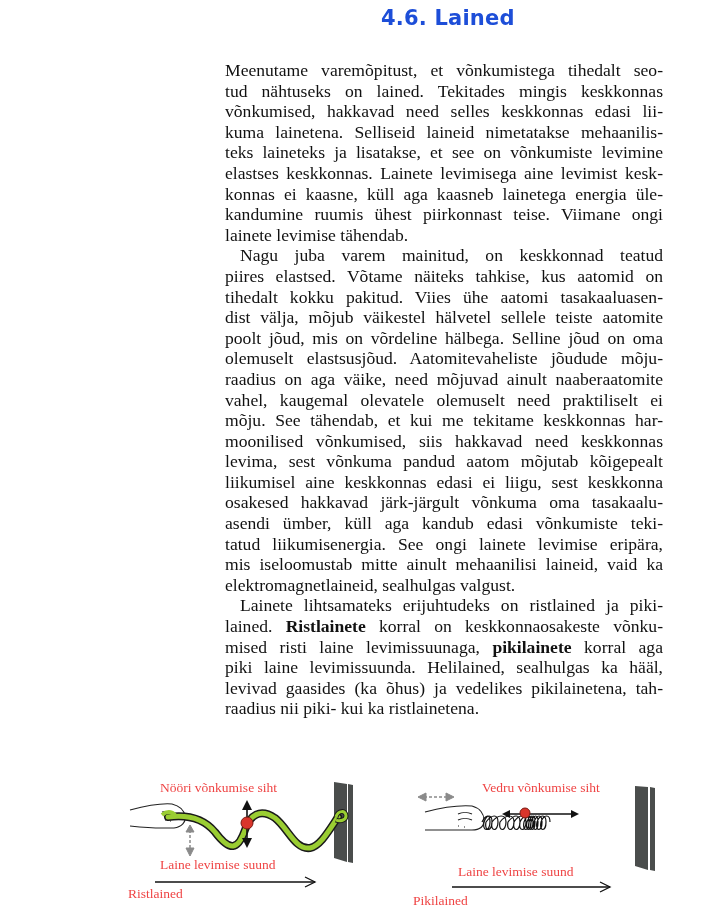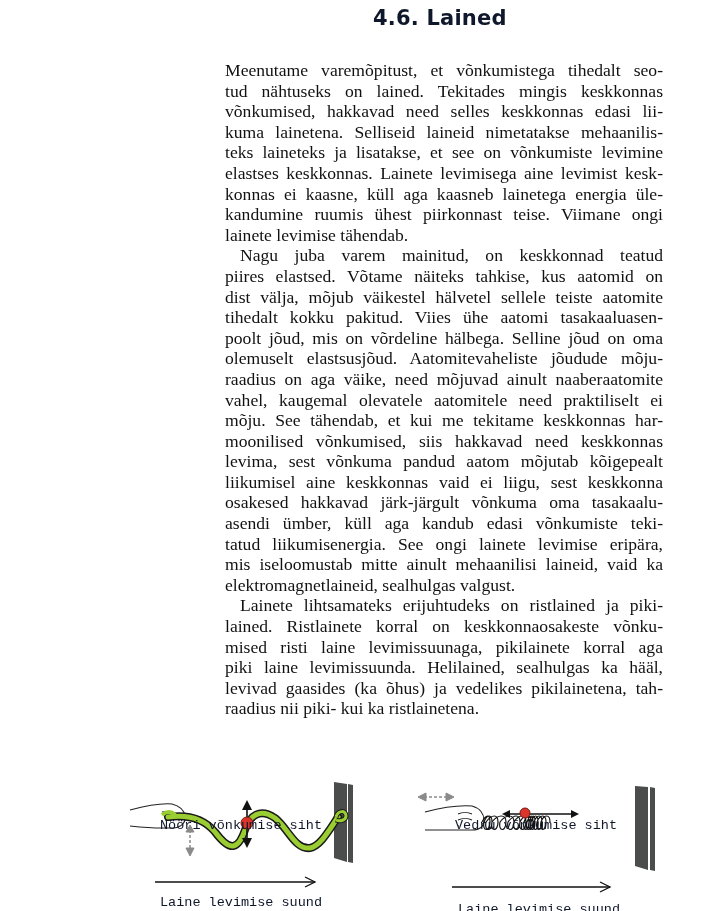--- a/index.html
+++ b/index.html
@@ -10,27 +10,27 @@
   body {
     width: 705px;
     height: 911px;
     position: relative;
     overflow: hidden;
     font-family: "DejaVu Serif", "Liberation Serif", serif;
     color: #111111;
   }
   .page-title {
     position: absolute;
-    left: 373px;
+    left: 381px;
     top: 6px;
     font-family: "DejaVu Sans", "Liberation Sans", sans-serif;
     font-weight: bold;
     font-size: 21px;
     letter-spacing: 0.2px;
-    color: #0f172a;
+    color: #1d4ed8;
   }
   .text-column {
     position: absolute;
     left: 225px;
     top: 60px;
     width: 438px;
     font-family: "Liberation Serif", "DejaVu Serif", serif;
     font-size: 17.6px;
     line-height: 20.6px;
   }
@@ -41,61 +41,60 @@
     text-align-last: justify;
     height: 20.6px;
   }
   .line.last {
     text-align-last: left;
   }
   .line.indent {
     padding-left: 15px;
   }
   .line b {
-    font-weight: normal;
+    font-weight: bold;
   }
   .figure {
     position: absolute;
   }
   .fig-label {
     position: absolute;
-    font-family: Liberation Mono, monospace;
+    font-family: Liberation Serif, serif;
     font-size: 13.5px;
-    color: #0f172a;
+    color: #ef4444;
     white-space: nowrap;
-    margin-top: 38px;
   }
 </style>
 </head>
 <body>
 
 <div class="page-title">4.6. Lained</div>
 
 <div class="text-column" id="text-column">
     <span class="line">Meenutame varemõpitust, et võnkumistega tihedalt seo-</span>
     <span class="line">tud nähtuseks on lained. Tekitades mingis keskkonnas</span>
     <span class="line">võnkumised, hakkavad need selles keskkonnas edasi lii-</span>
     <span class="line">kuma lainetena. Selliseid laineid nimetatakse mehaanilis-</span>
     <span class="line">teks laineteks ja lisatakse, et see on võnkumiste levimine</span>
     <span class="line">elastses keskkonnas. Lainete levimisega aine levimist kesk-</span>
     <span class="line">konnas ei kaasne, küll aga kaasneb lainetega energia üle-</span>
     <span class="line">kandumine ruumis ühest piirkonnast teise. Viimane ongi</span>
     <span class="line last">lainete levimise tähendab.</span>
     <span class="line indent">Nagu juba varem mainitud, on keskkonnad teatud</span>
     <span class="line">piires elastsed. Võtame näiteks tahkise, kus aatomid on</span>
+    <span class="line">tihedalt kokku pakitud. Viies ühe aatomi tasakaaluasen-</span>
     <span class="line">dist välja, mõjub väikestel hälvetel sellele teiste aatomite</span>
-    <span class="line">tihedalt kokku pakitud. Viies ühe aatomi tasakaaluasen-</span>
     <span class="line">poolt jõud, mis on võrdeline hälbega. Selline jõud on oma</span>
     <span class="line">olemuselt elastsusjõud. Aatomitevaheliste jõudude mõju-</span>
     <span class="line">raadius on aga väike, need mõjuvad ainult naaberaatomite</span>
-    <span class="line">vahel, kaugemal olevatele aatomitele need praktiliselt ei</span>
+    <span class="line">vahel, kaugemal olevatele olemuselt need praktiliselt ei</span>
     <span class="line">mõju. See tähendab, et kui me tekitame keskkonnas har-</span>
     <span class="line">moonilised võnkumised, siis hakkavad need keskkonnas</span>
     <span class="line">levima, sest võnkuma pandud aatom mõjutab kõigepealt</span>
-    <span class="line">liikumisel aine keskkonnas vaid ei liigu, sest keskkonna</span>
+    <span class="line">liikumisel aine keskkonnas edasi ei liigu, sest keskkonna</span>
     <span class="line">osakesed hakkavad järk-järgult võnkuma oma tasakaalu-</span>
     <span class="line">asendi ümber, küll aga kandub edasi võnkumiste teki-</span>
     <span class="line">tatud liikumisenergia. See ongi lainete levimise eripära,</span>
     <span class="line">mis iseloomustab mitte ainult mehaanilisi laineid, vaid ka</span>
     <span class="line last">elektromagnetlaineid, sealhulgas valgust.</span>
     <span class="line indent">Lainete lihtsamateks erijuhtudeks on ristlained ja piki-</span>
     <span class="line">lained. <b>Ristlainete</b> korral on keskkonnaosakeste võnku-</span>
     <span class="line">mised risti laine levimissuunaga, <b>pikilainete</b> korral aga</span>
     <span class="line">piki laine levimissuunda. Helilained, sealhulgas ka hääl,</span>
     <span class="line">levivad gaasides (ka õhus) ja vedelikes pikilainetena, tah-</span>
@@ -191,16 +190,16 @@
       <polygon points="110,40 110,48 102,44" fill="#111"></polygon>
       <polygon points="171,40 171,48 179,44" fill="#111"></polygon>
       <circle cx="125" cy="43" r="5" fill="#d9352b" stroke="#7a1a12" stroke-width="1"></circle>
     </g>
 
     <g>
       <line x1="52" y1="117" x2="210" y2="117" stroke="#111" stroke-width="1.3"></line>
       <polyline points="200,112 210,117 200,122" fill="none" stroke="#111" stroke-width="1.3"></polyline>
     </g>
   </svg>
-  <div class="fig-label" style="left:55px; top:10px;">Vedru võnkumise siht</div>
+  <div class="fig-label" style="left:82px; top:10px;">Vedru võnkumise siht</div>
   <div class="fig-label" style="left:58px; top:94px;">Laine levimise suund</div>
   <div class="fig-label" style="left:13px; top:123px;">Pikilained</div>
 </div>
 
 </body></html>

